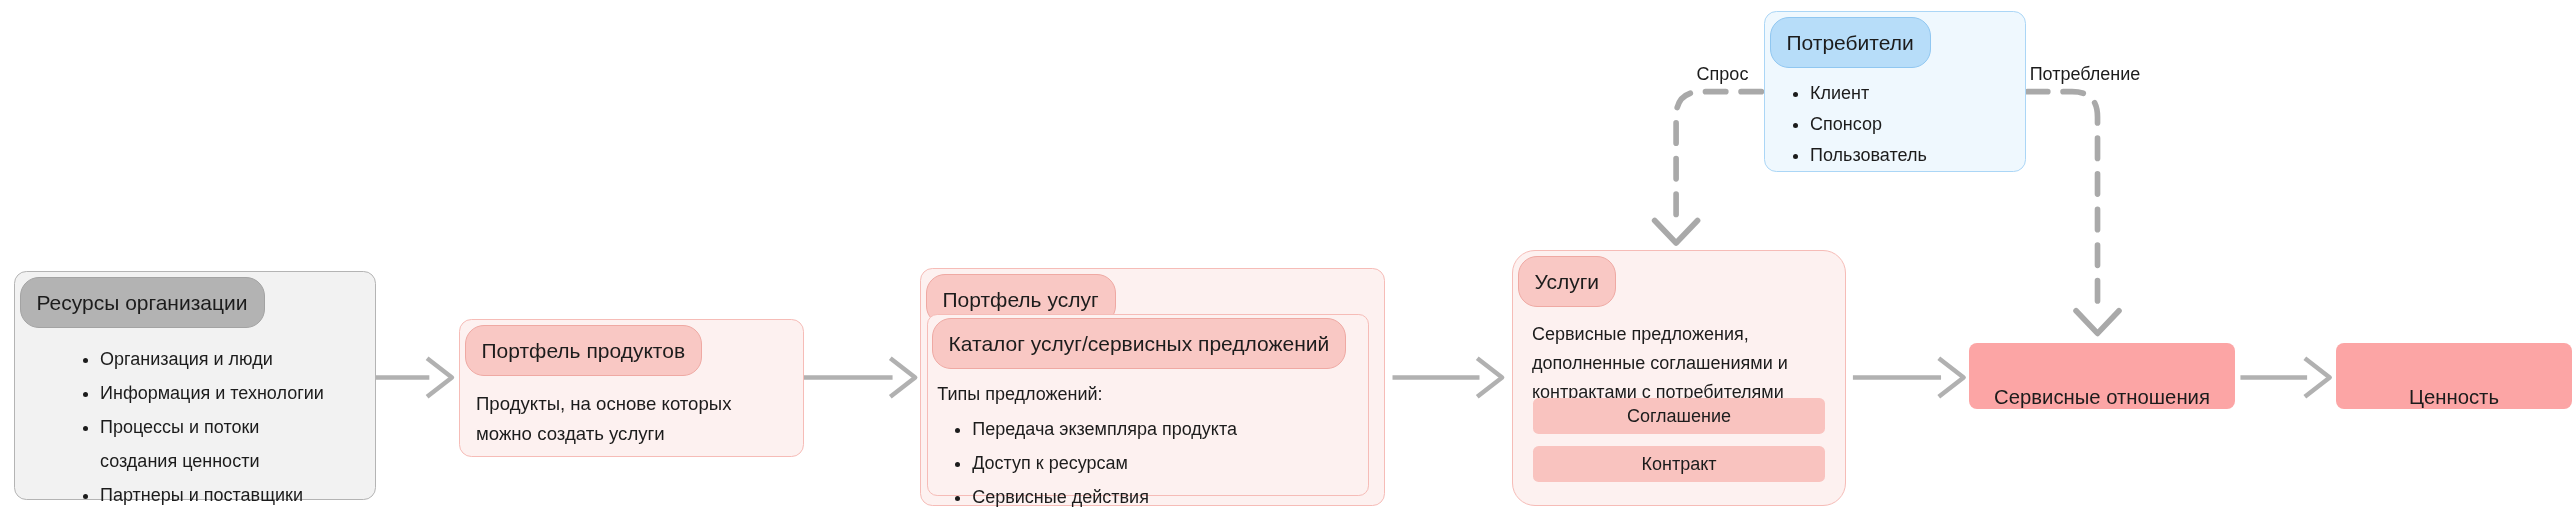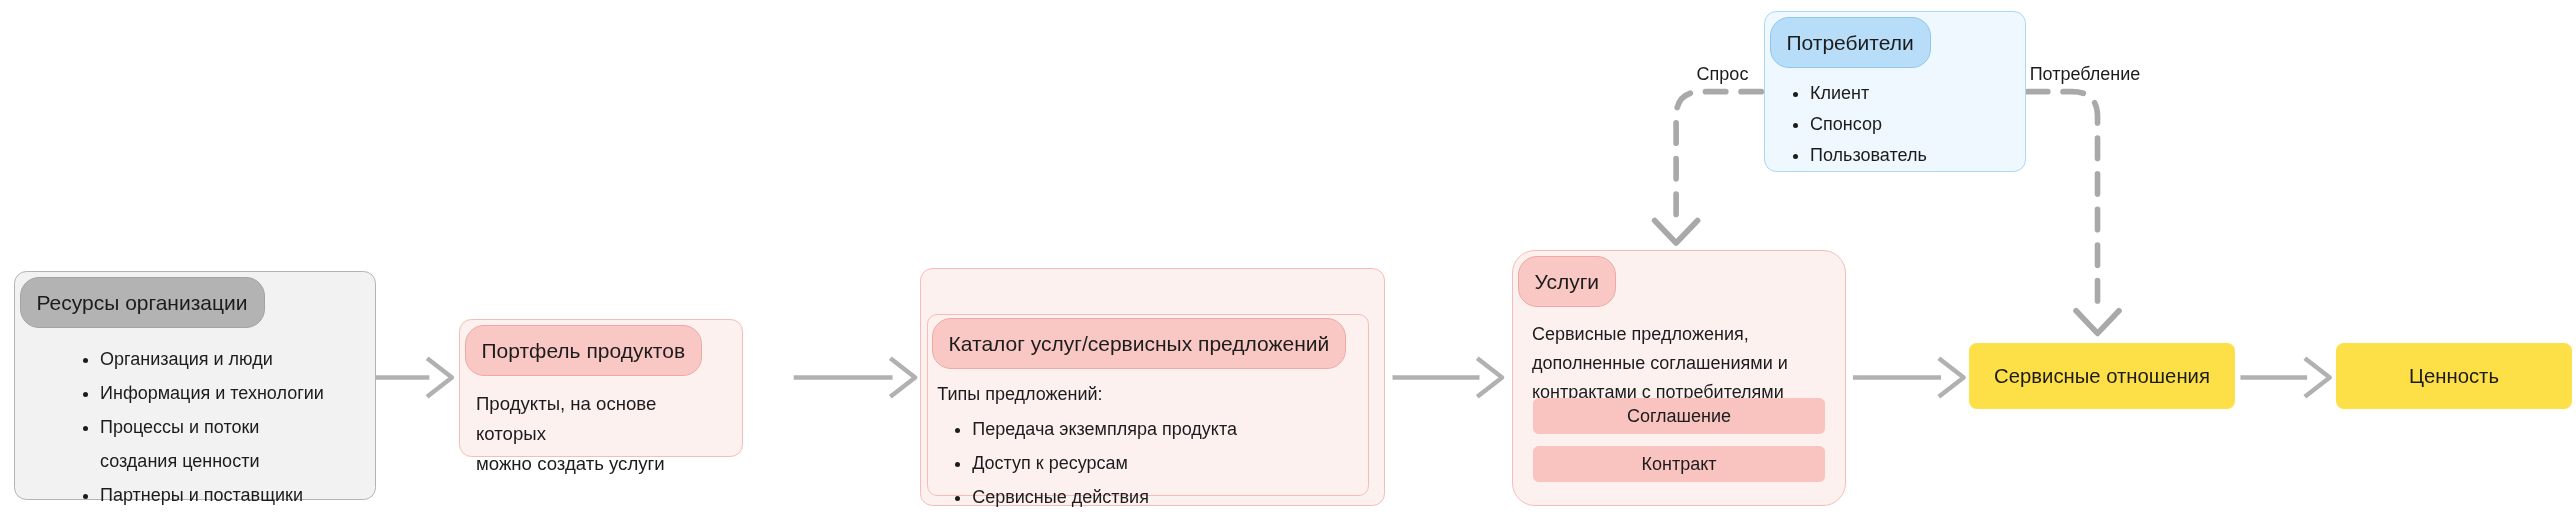--- a/index.html
+++ b/index.html
@@ -4,22 +4,22 @@
 <style>
   html,body{margin:0;padding:0;background:#ffffff;}
   #canvas{
     position:relative; width:2576px; height:516px; background:#ffffff;
     font-family:"Liberation Sans", sans-serif; color:#1c1c1c; overflow:hidden;
   }
   .node{position:absolute; box-sizing:border-box; border-radius:12.4px;}
   .gray-node{background:#f2f2f2; border:1.7px solid #b4b4b4;}
   .pink-node{background:#fdf1f0; border:1.7px solid #f6bcb7;}
   .blue-node{background:#eff8fe; border:1.7px solid #abd6f6;}
-  .purple-node{background:#fde047; border:none; border-radius:8px;
-    display:flex; align-items:center; justify-content:center; font-size:20.3px;}
+  .purple-node{background:#fca5a5; border:none; border-radius:8px;
+    display:flex; align-items:flex-end; justify-content:center; font-size:20.3px;}
   .pill{display:inline-block; box-sizing:border-box; margin:4.5px 0 0 4.5px;
     padding:13px 16px; border-radius:19px; font-size:21px; line-height:1.1;
     white-space:nowrap;}
   .gray-pill{background:#b3b3b3; border:1.1px solid #a3a3a3;}
   .pink-pill{background:#f9c8c4; border:1.1px solid #efa9a3;}
   .blue-pill{background:#b7ddf9; border:1.1px solid #90c7f1;}
   .node-body{font-size:18.6px; line-height:1.62; white-space:pre-line;}
   ul.bullets{margin:0; padding:0 18px 0 85px; font-size:18px; list-style:disc;}
   ul.bullets li{white-space:pre-line;}
   .inner-node{position:absolute; box-sizing:border-box; background:#fdf1f0;
@@ -63,27 +63,28 @@
     <span class="pill gray-pill">Ресурсы организации</span>
     <ul class="bullets" style="margin-top:14.7px; line-height:34px;">
       <li>Организация и люди</li>
       <li>Информация и технологии</li>
       <li>Процессы и потоки
 создания ценности</li>
       <li>Партнеры и поставщики</li>
     </ul>
   </div>
 
-  <div class="node pink-node" style="left:459px; top:319px; width:284px; height:138px;">
+  <div class="node pink-node" style="left:459px; top:319px; width:345px; height:138px;">
     <span class="pill pink-pill">Портфель продуктов</span>
     <div class="node-body" style="margin:13.6px 16px 0 16px;">Продукты, на основе которых
 можно создать услуги</div>
   </div>
 
   <div class="node pink-node" style="left:920px; top:268px; width:465px; height:238px;">
+    <span class="pill pink-pill">Портфель услуг</span>
     <div class="inner-node" style="left:6.2px; top:45px; width:442px; height:182px;">
       <span class="pill pink-pill" style="margin:3.4px 0 0 3.4px;">Каталог услуг/сервисных предложений</span>
       <div class="node-body" style="margin:11.3px 0 0 9px; line-height:1.55; font-size:18px;">Типы предложений:</div>
       <ul class="bullets" style="margin-top:3.4px; padding-left:44px; line-height:34px;">
         <li>Передача экземпляра продукта</li>
         <li>Доступ к ресурсам</li>
         <li>Сервисные действия</li>
       </ul>
     </div>
   </div>

